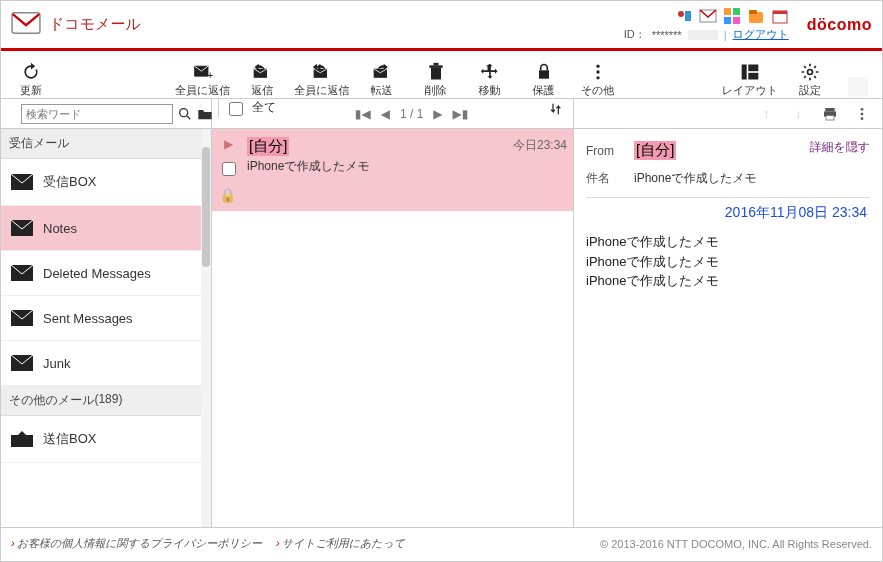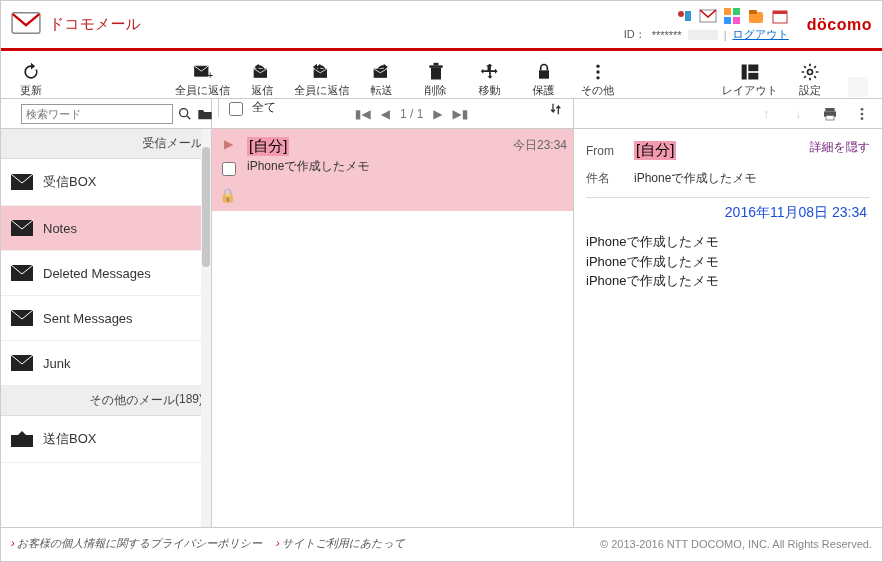--- a/index.html
+++ b/index.html
@@ -32,21 +32,21 @@
   .subbar-mid { flex:0 0 362px; display:flex; padding:0 6px; gap:6px; border-right:1px solid #ccc; height:100%;}
   .chk { width:14px; height:14px;}
   .pager { flex:1; display:flex; align-items:center; justify-content:center; gap:10px; color:#777; font-size:12px;}
   .pager .pbtn { cursor:pointer; color:#777; }
   .subbar-right { flex:1; display:flex; align-items:center; justify-content:flex-end; gap:12px; padding:0 10px; height:100%;}
   .subbar-right .iconbtn { color:#777;}
   .subbar-right .iconbtn svg { fill:#777; }
   
   .main { display:flex; height:398px; }
   .sidebar { width:211px; border-right:1px solid #ccc; overflow-y:auto; position:relative;}
-  .group-header { background:#eee; padding:6px 8px; font-size:12px; color:#444; display:flex; justify-content:flex-end; border-bottom:1px solid #ddd;}
+  .group-header { background:#eee; padding:6px 8px; font-size:12px; color:#444; display:flex; justify-content:flex-start; border-bottom:1px solid #ddd;}
   .folder { display:flex; align-items:center; gap:10px; padding:14px 10px; border-bottom:1px solid #eee; cursor:pointer; font-size:13px; color:#333;}
   .folder.selected { background:#f7c7cf; }
   .folder .ficon { width:22px; height:16px; }
   .scrollbar-fake { position:absolute; right:0; top:0; width:10px; height:100%; background:#f3f3f3;}
   .scrollbar-fake .thumb { position:absolute; top:18px; left:1px; width:8px; height:120px; background:#c7c7c7; border-radius:4px;}
   .list { width:362px; border-right:1px solid #ccc; }
   .msgrow { display:flex; padding:8px 6px; gap:8px; }
   .msgrow.selected { background:#f7c7cf; }
   .msgrow .rowicons { display:flex; flex-direction:column; align-items:center; gap:8px; color:#b98; }
   .msgrow .rowicons .arrow { color:#c77; font-size:12px;}

